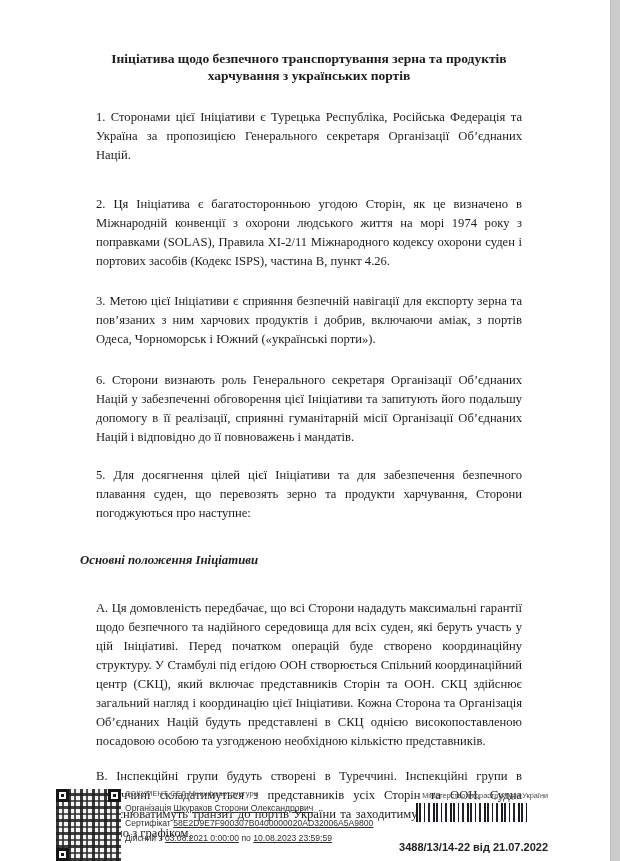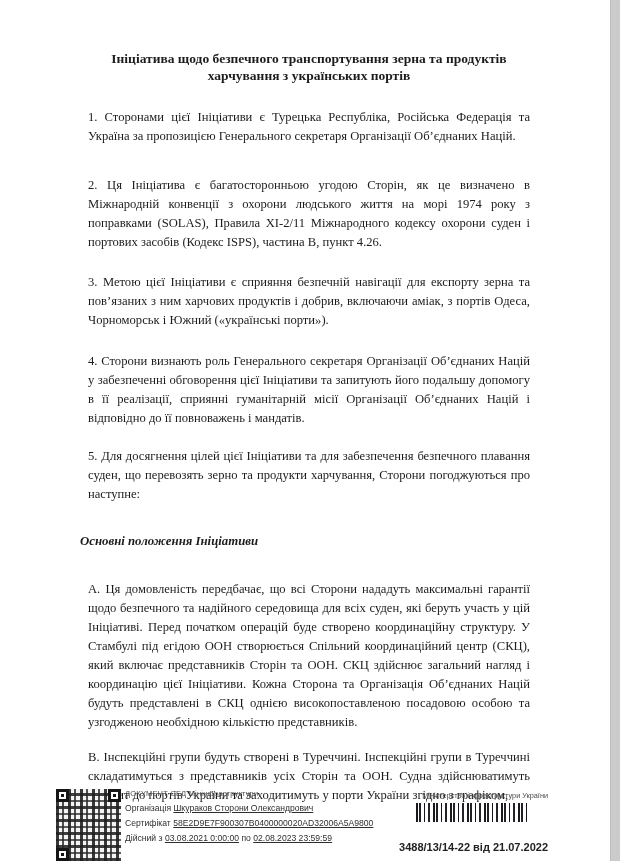--- a/index.html
+++ b/index.html
@@ -15,21 +15,21 @@
   }
   .content{
     position:absolute;left:80px;top:0;width:458px;
   }
   .doc-title{
     margin:50px 6px 0 6px;
     font-weight:bold;text-align:center;
     font-size:13.5px;line-height:17px;
   }
   .body-p{
-    margin:8px;text-align:justify;
+    margin:16px;text-align:justify;
     font-size:12.6px;line-height:19px;
   }
   .mt-p1{margin-top:24px;}
   .mt-p2{margin-top:30px;}
   .mt-p3{margin-top:21px;}
   .mt-p4{margin-top:22px;}
   .mt-p5{margin-top:19px;}
   .section-heading{
     margin:28px 0 0 0;font-weight:bold;
     font-size:12.8px;line-height:19px;text-align:left;font-style:italic;
@@ -86,21 +86,21 @@
 <body>
 
 <div class="edge-right"></div>
 
 <div class="content">
   <h1 class="doc-title">Ініціатива щодо безпечного транспортування зерна та продуктів харчування з українських портів</h1>
 
   <p class="body-p mt-p1">1. Сторонами цієї Ініціативи є Турецька Республіка, Російська Федерація та Україна за пропозицією Генерального секретаря Організації Об’єднаних Націй.</p>
   <p class="body-p mt-p2">2. Ця Ініціатива є багатосторонньою угодою Сторін, як це визначено в Міжнародній конвенції з охорони людського життя на морі 1974 року з поправками (SOLAS), Правила XI-2/11 Міжнародного кодексу охорони суден і портових засобів (Кодекс ISPS), частина В, пункт 4.26.</p>
   <p class="body-p mt-p3">3. Метою цієї Ініціативи є сприяння безпечній навігації для експорту зерна та пов’язаних з ним харчових продуктів і добрив, включаючи аміак, з портів Одеса, Чорноморськ і Южний («українські порти»).</p>
-  <p class="body-p mt-p4">4. Сторони визнають роль Генерального секретаря Організації Об’єднаних Націй у забезпеченні обговорення цієї Ініціативи та запитують його подальшу допомогу в її реалізації, сприянні гуманітарній місії Організації Об’єднаних Націй і відповідно до її повноважень і мандатів.</p>
+  <p class="body-p mt-p4">6. Сторони визнають роль Генерального секретаря Організації Об’єднаних Націй у забезпеченні обговорення цієї Ініціативи та запитують його подальшу допомогу в її реалізації, сприянні гуманітарній місії Організації Об’єднаних Націй і відповідно до її повноважень і мандатів.</p>
   <p class="body-p mt-p5">5. Для досягнення цілей цієї Ініціативи та для забезпечення безпечного плавання суден, що перевозять зерно та продукти харчування, Сторони погоджуються про наступне:</p>
 
   <h2 class="section-heading">Основні положення Ініціативи</h2>
 
   <p class="body-p mt-pa">А. Ця домовленість передбачає, що всі Сторони нададуть максимальні гарантії щодо безпечного та надійного середовища для всіх суден, які беруть участь у цій Ініціативі. Перед початком операцій буде створено координаційну структуру. У Стамбулі під егідою ООН створюється Спільний координаційний центр (СКЦ), який включає представників Сторін та ООН. СКЦ здійснює загальний нагляд і координацію цієї Ініціативи. Кожна Сторона та Організація Об’єднаних Націй будуть представлені в СКЦ однією високопоставленою посадовою особою та узгодженою необхідною кількістю представників.</p>
   <p class="body-p mt-pb">В. Інспекційні групи будуть створені в Туреччині. Інспекційні групи в Туреччині складатимуться з представників усіх Сторін та ООН. Судна здійснюватимуть транзит до портів України та заходитимуть у порти України згідно з графіком,</p>
 </div>
 
 <div class="stamp">
   <div class="qr">
@@ -122,21 +122,21 @@
       <span class="u">Шкураков Сторони Олександрович</span>
     </div>
     <div class="sig-row">
       <span>Сертифікат</span>
       <span class="u">58E2D9E7F900307B0400000020AD32006A5A9800</span>
     </div>
     <div class="sig-row">
       <span>Дійсний з</span>
       <span class="u">03.08.2021 0:00:00</span>
       <span>по</span>
-      <span class="u">02.08.2023 23:59:59</span>
+      <span class="u">10.08.2023 23:59:59</span>
     </div>
   </div>
 
   <div class="ministry-block">
     <div class="ministry-line">Міністерство інфраструктури України</div>
     <div class="barcode"></div>
     <div class="reg-number">3488/13/14-22 від 21.07.2022</div>
   </div>
 </div>
 

